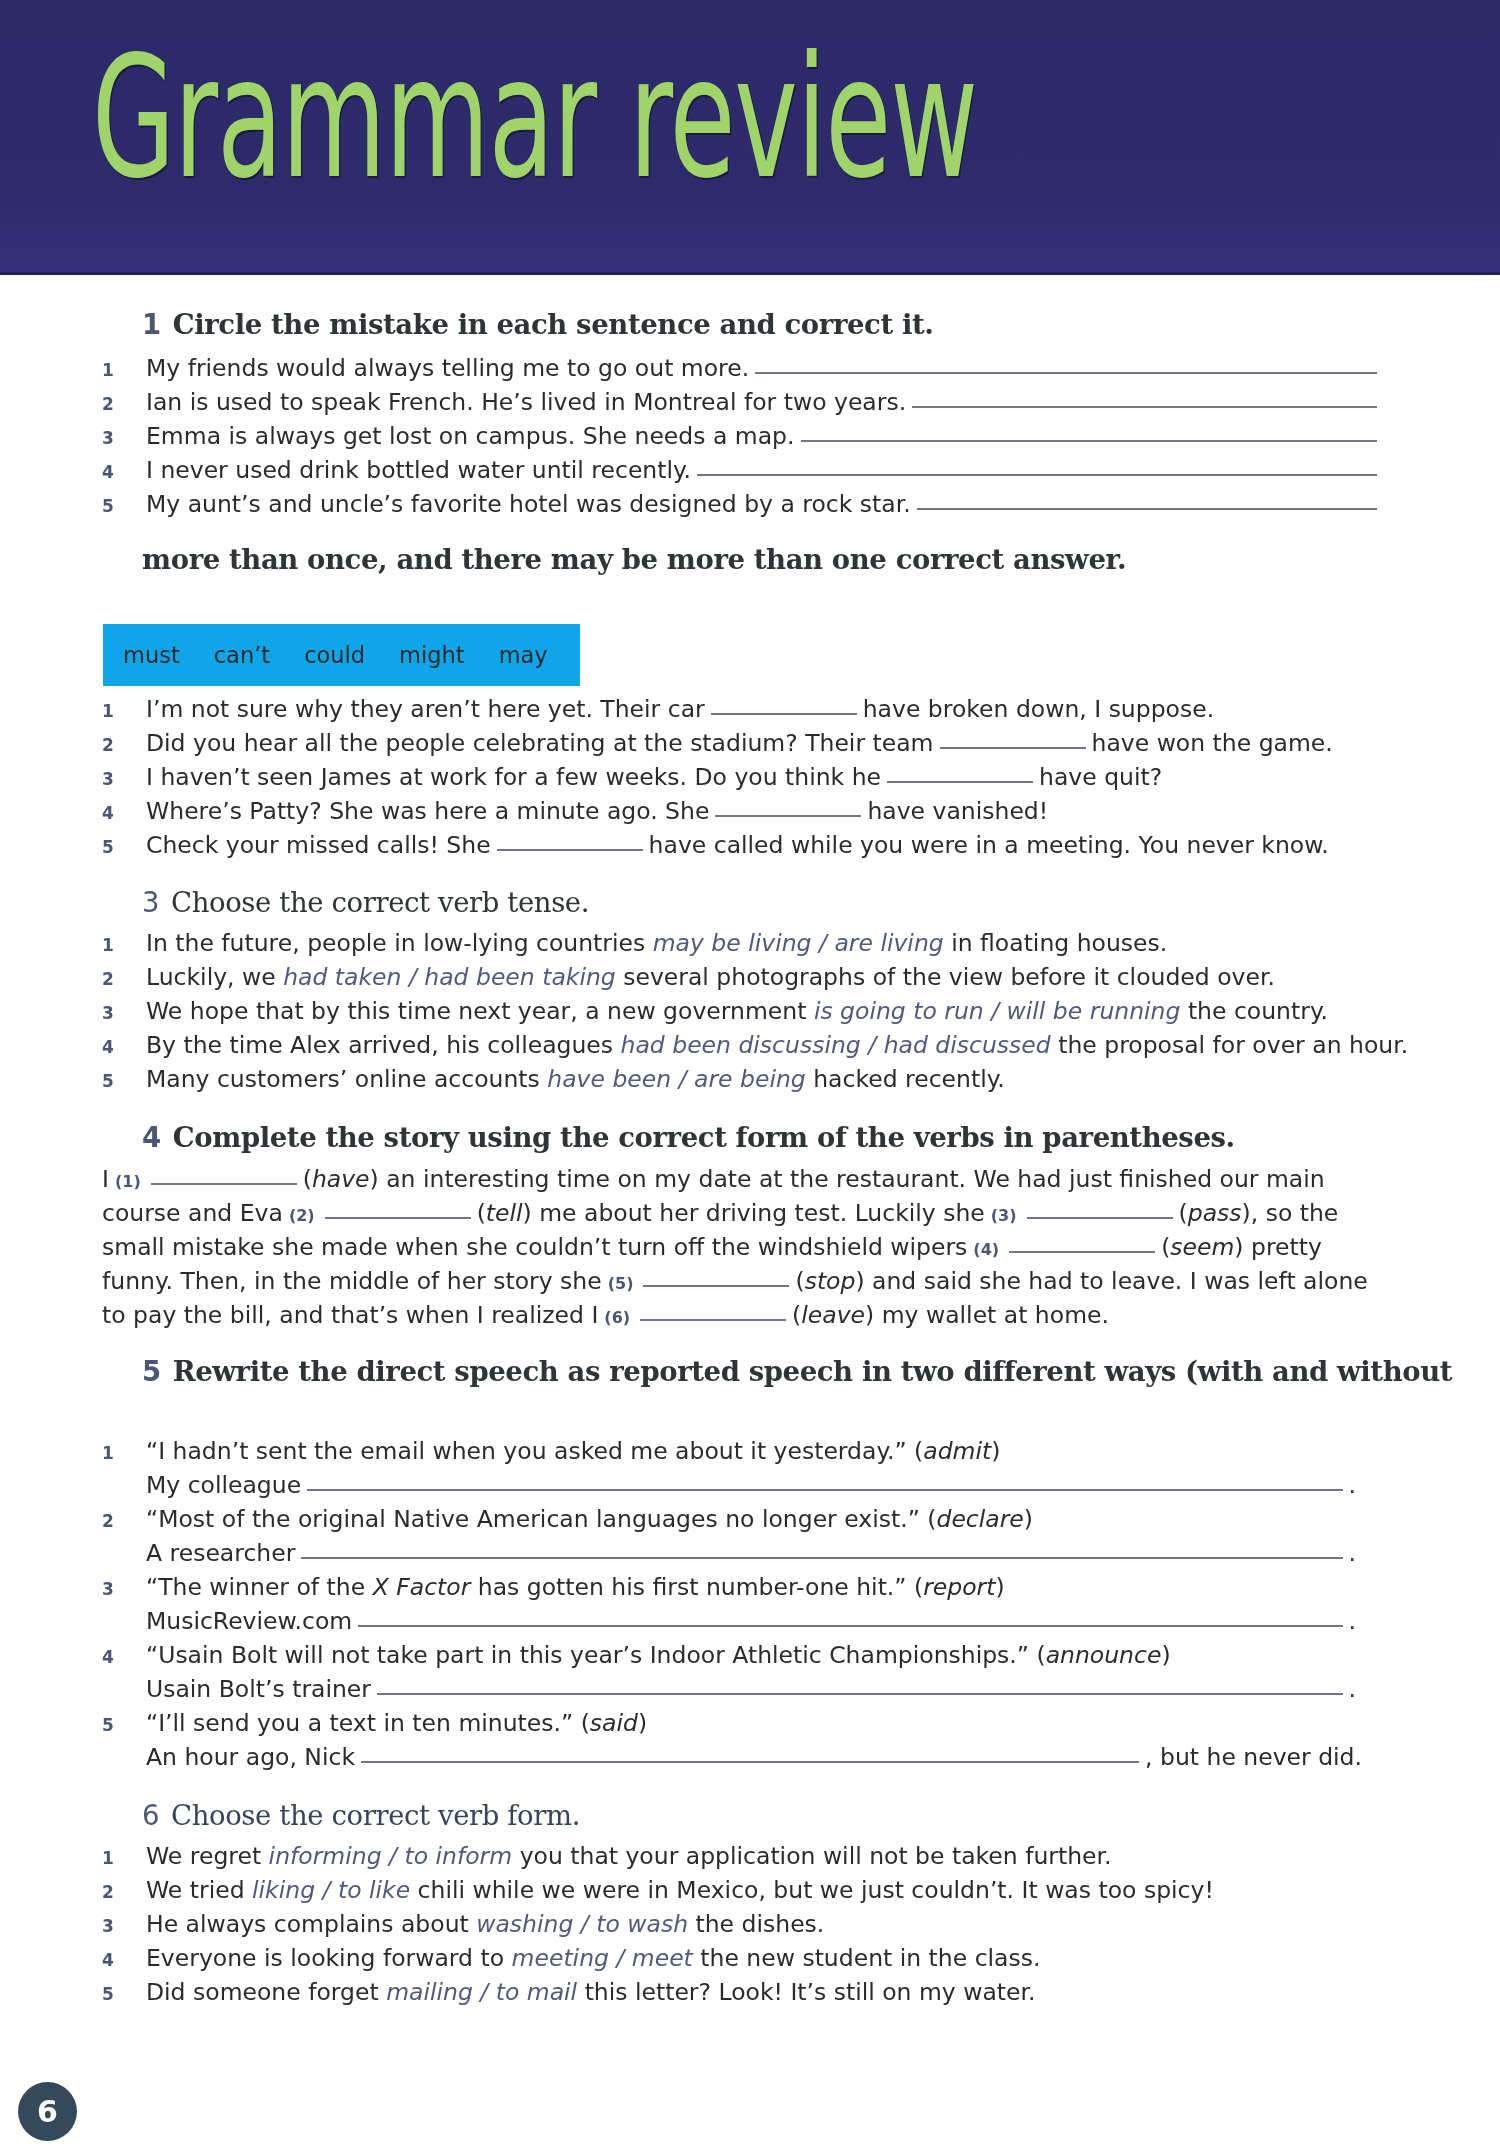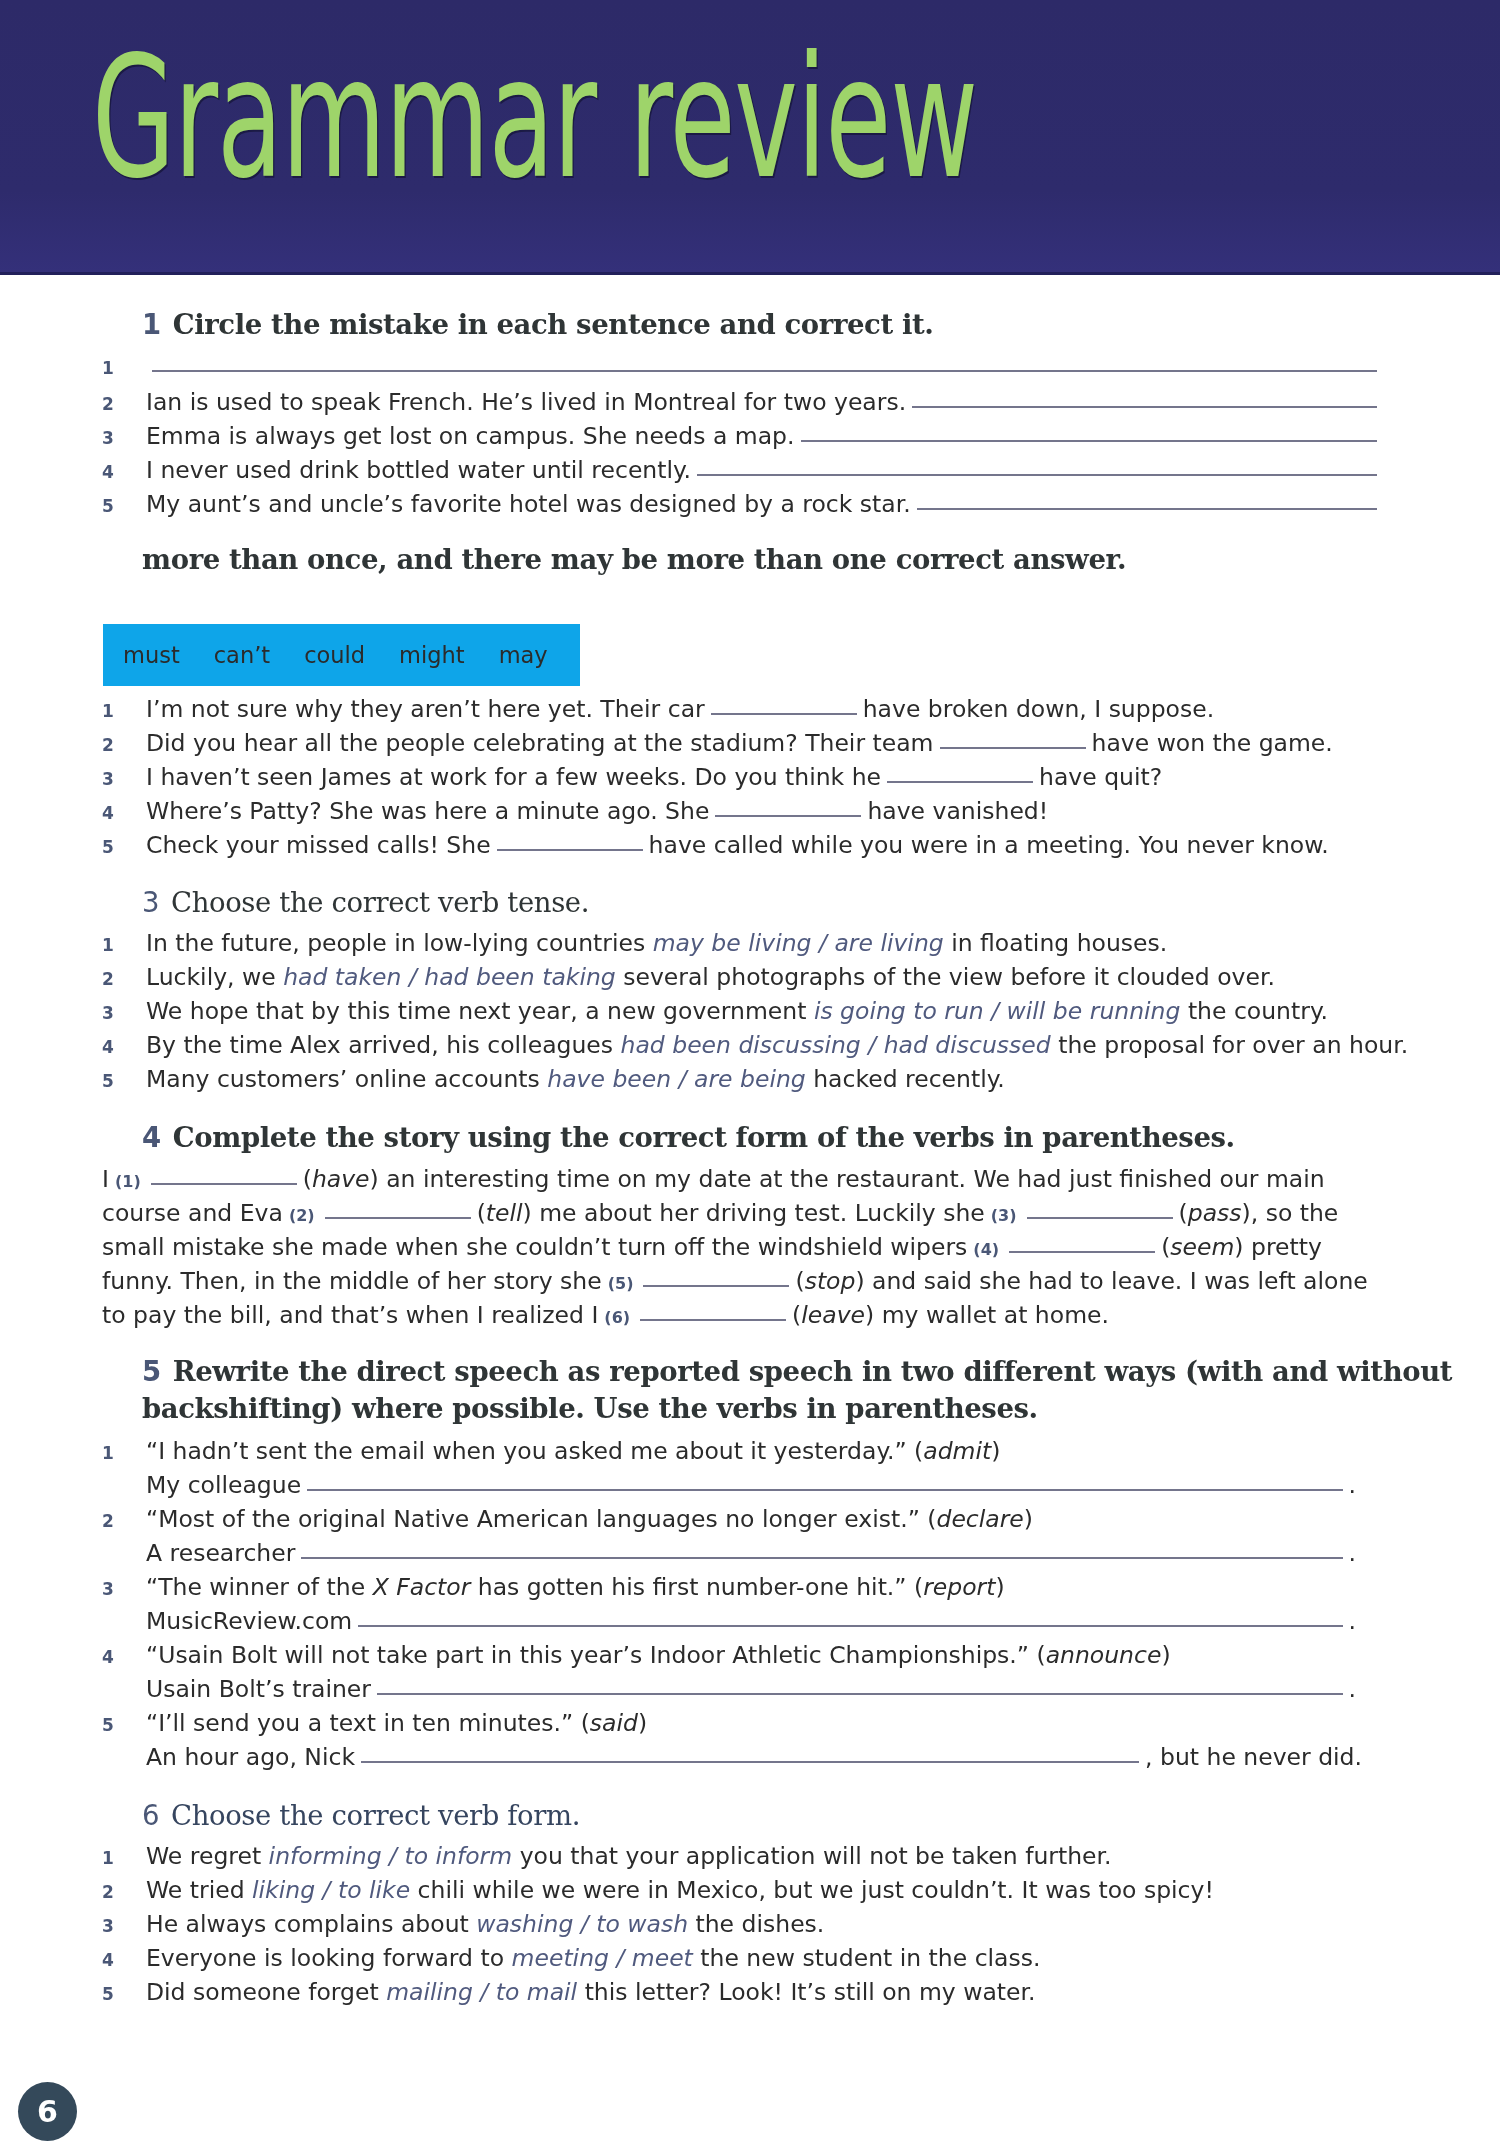--- a/index.html
+++ b/index.html
@@ -80,20 +80,21 @@
 
 <div class="header">
   <div class="header-title">Grammar review</div>
 </div>
 
 <div class="sec-heading" style="top:306px">
   <span class="num">1</span><span>Circle the mistake in each sentence and correct it.</span>
 </div>
 <div class="item" style="top:351px; width:1281px">
   <span class="n">1</span>
+  <span class="txt">My friends would always telling me to go out more.</span>
   <span class="blank fill"></span>
 </div>
 <div class="item" style="top:385px; width:1281px">
   <span class="n">2</span>
   <span class="txt">Ian is used to speak French. He’s lived in Montreal for two years.</span>
   <span class="blank fill"></span>
 </div>
 <div class="item" style="top:419px; width:1281px">
   <span class="n">3</span>
   <span class="txt">Emma is always get lost on campus. She needs a map.</span>
@@ -189,21 +190,20 @@
 </div>
 <div class="para-line" style="top:1264px">
   <span>funny. Then, in the middle of her story she</span><span class="ref">(5)</span><span class="blank" style="width:146px"></span>(<em class="plain">stop</em>) <span>and said she had to leave. I was left alone</span>
 </div>
 <div class="para-line" style="top:1298px">
   <span>to pay the bill, and that’s when I realized I</span><span class="ref">(6)</span><span class="blank" style="width:146px"></span>(<em class="plain">leave</em>) <span>my wallet at home.</span>
 </div>
 
 <div class="sec-heading wrap" style="top:1353px">
   <span class="line"><span class="num">5</span><span>Rewrite the direct speech as reported speech in two different ways (with and without</span></span>
-  <span class="line">backshifting) where possible. Use the verbs in parentheses.</span>
 </div>
 
 <div class="item" style="top:1434px">
   <span class="n">1</span>
   <span>“I hadn’t sent the email when you asked me about it yesterday.”</span>&nbsp;(<em class="plain">admit</em>)
 </div>
 <div class="cont" style="top:1468px; width:1210px">
   <span>My colleague</span>
   <span class="blank fill"></span>
     <span>.</span>

